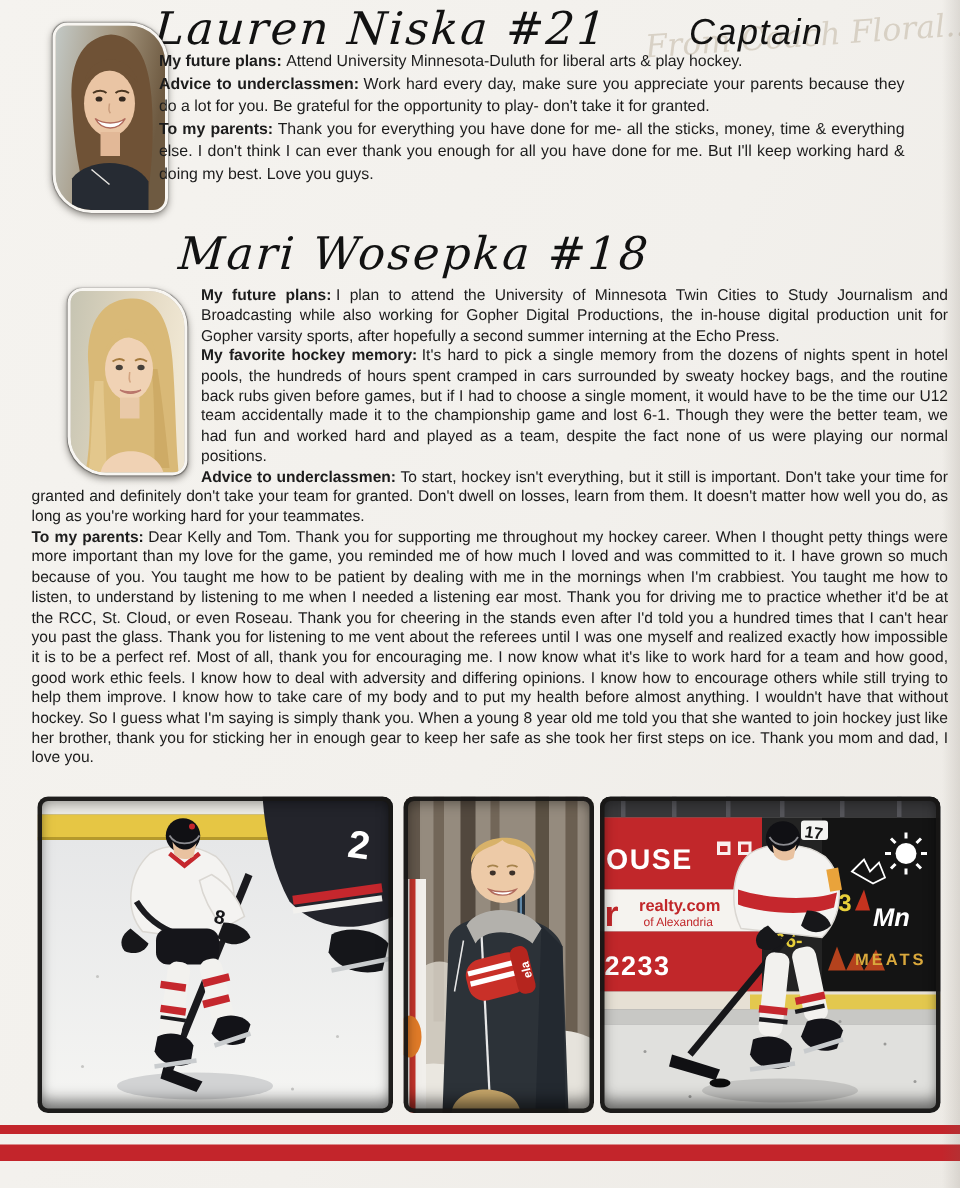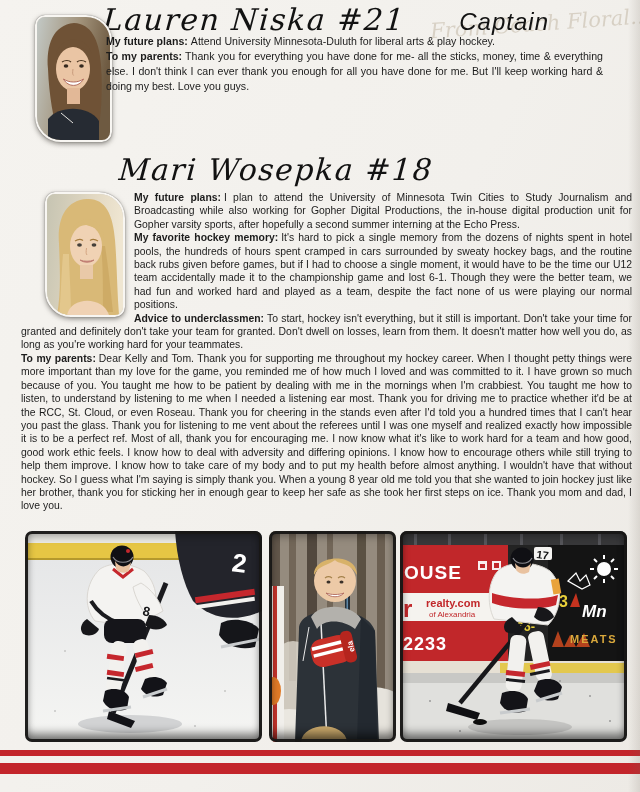--- a/index.html
+++ b/index.html
@@ -86,20 +86,21 @@
       <path d="M36 52 C35.4 56 35.4 57 36.6 58.5" stroke="#c99c7c" stroke-width="1" fill="none"></path>
       <path d="M26.5 62 C31 70.5 42 70.5 46.5 62 C41 66 32 66 26.5 62 Z" fill="#ffffff" stroke="#b06a5c" stroke-width="1"></path>
       <rect x="30" y="71" width="13" height="16" fill="#e2b897"></rect>
       <path d="M11 123 L11 102 C22 88 52 88 62 104 L62 123 Z" fill="#262b33"></path>
       <path d="M24 96 L36 106" stroke="#e8e6e2" stroke-width="1" fill="none"></path>
     </svg>
   </div>
 
   <div class="bio bio1">
     <p><b>My future plans:</b><span>Attend University Minnesota-Duluth for liberal arts &amp; play hockey.</span></p>
+    <p><b>Advice to underclassmen:</b><span>Work hard every day, make sure you appreciate your parents because they do a lot for you. Be grateful for the opportunity to play- don't take it for granted.</span></p>
     <p><b>To my parents:</b><span>Thank you for everything you have done for me- all the sticks, money, time &amp; everything else. I don't think I can ever thank you enough for all you have done for me. But I'll keep working hard &amp; doing my best. Love you guys.</span></p>
   </div>
 
   <div class="title t2">
     <span class="script-name"><span>Mari Wosepka</span> <span>#18</span></span>
   </div>
 
   <div class="bio bio2">
     <div class="headshot h2">
       <svg viewBox="0 0 76 121">

